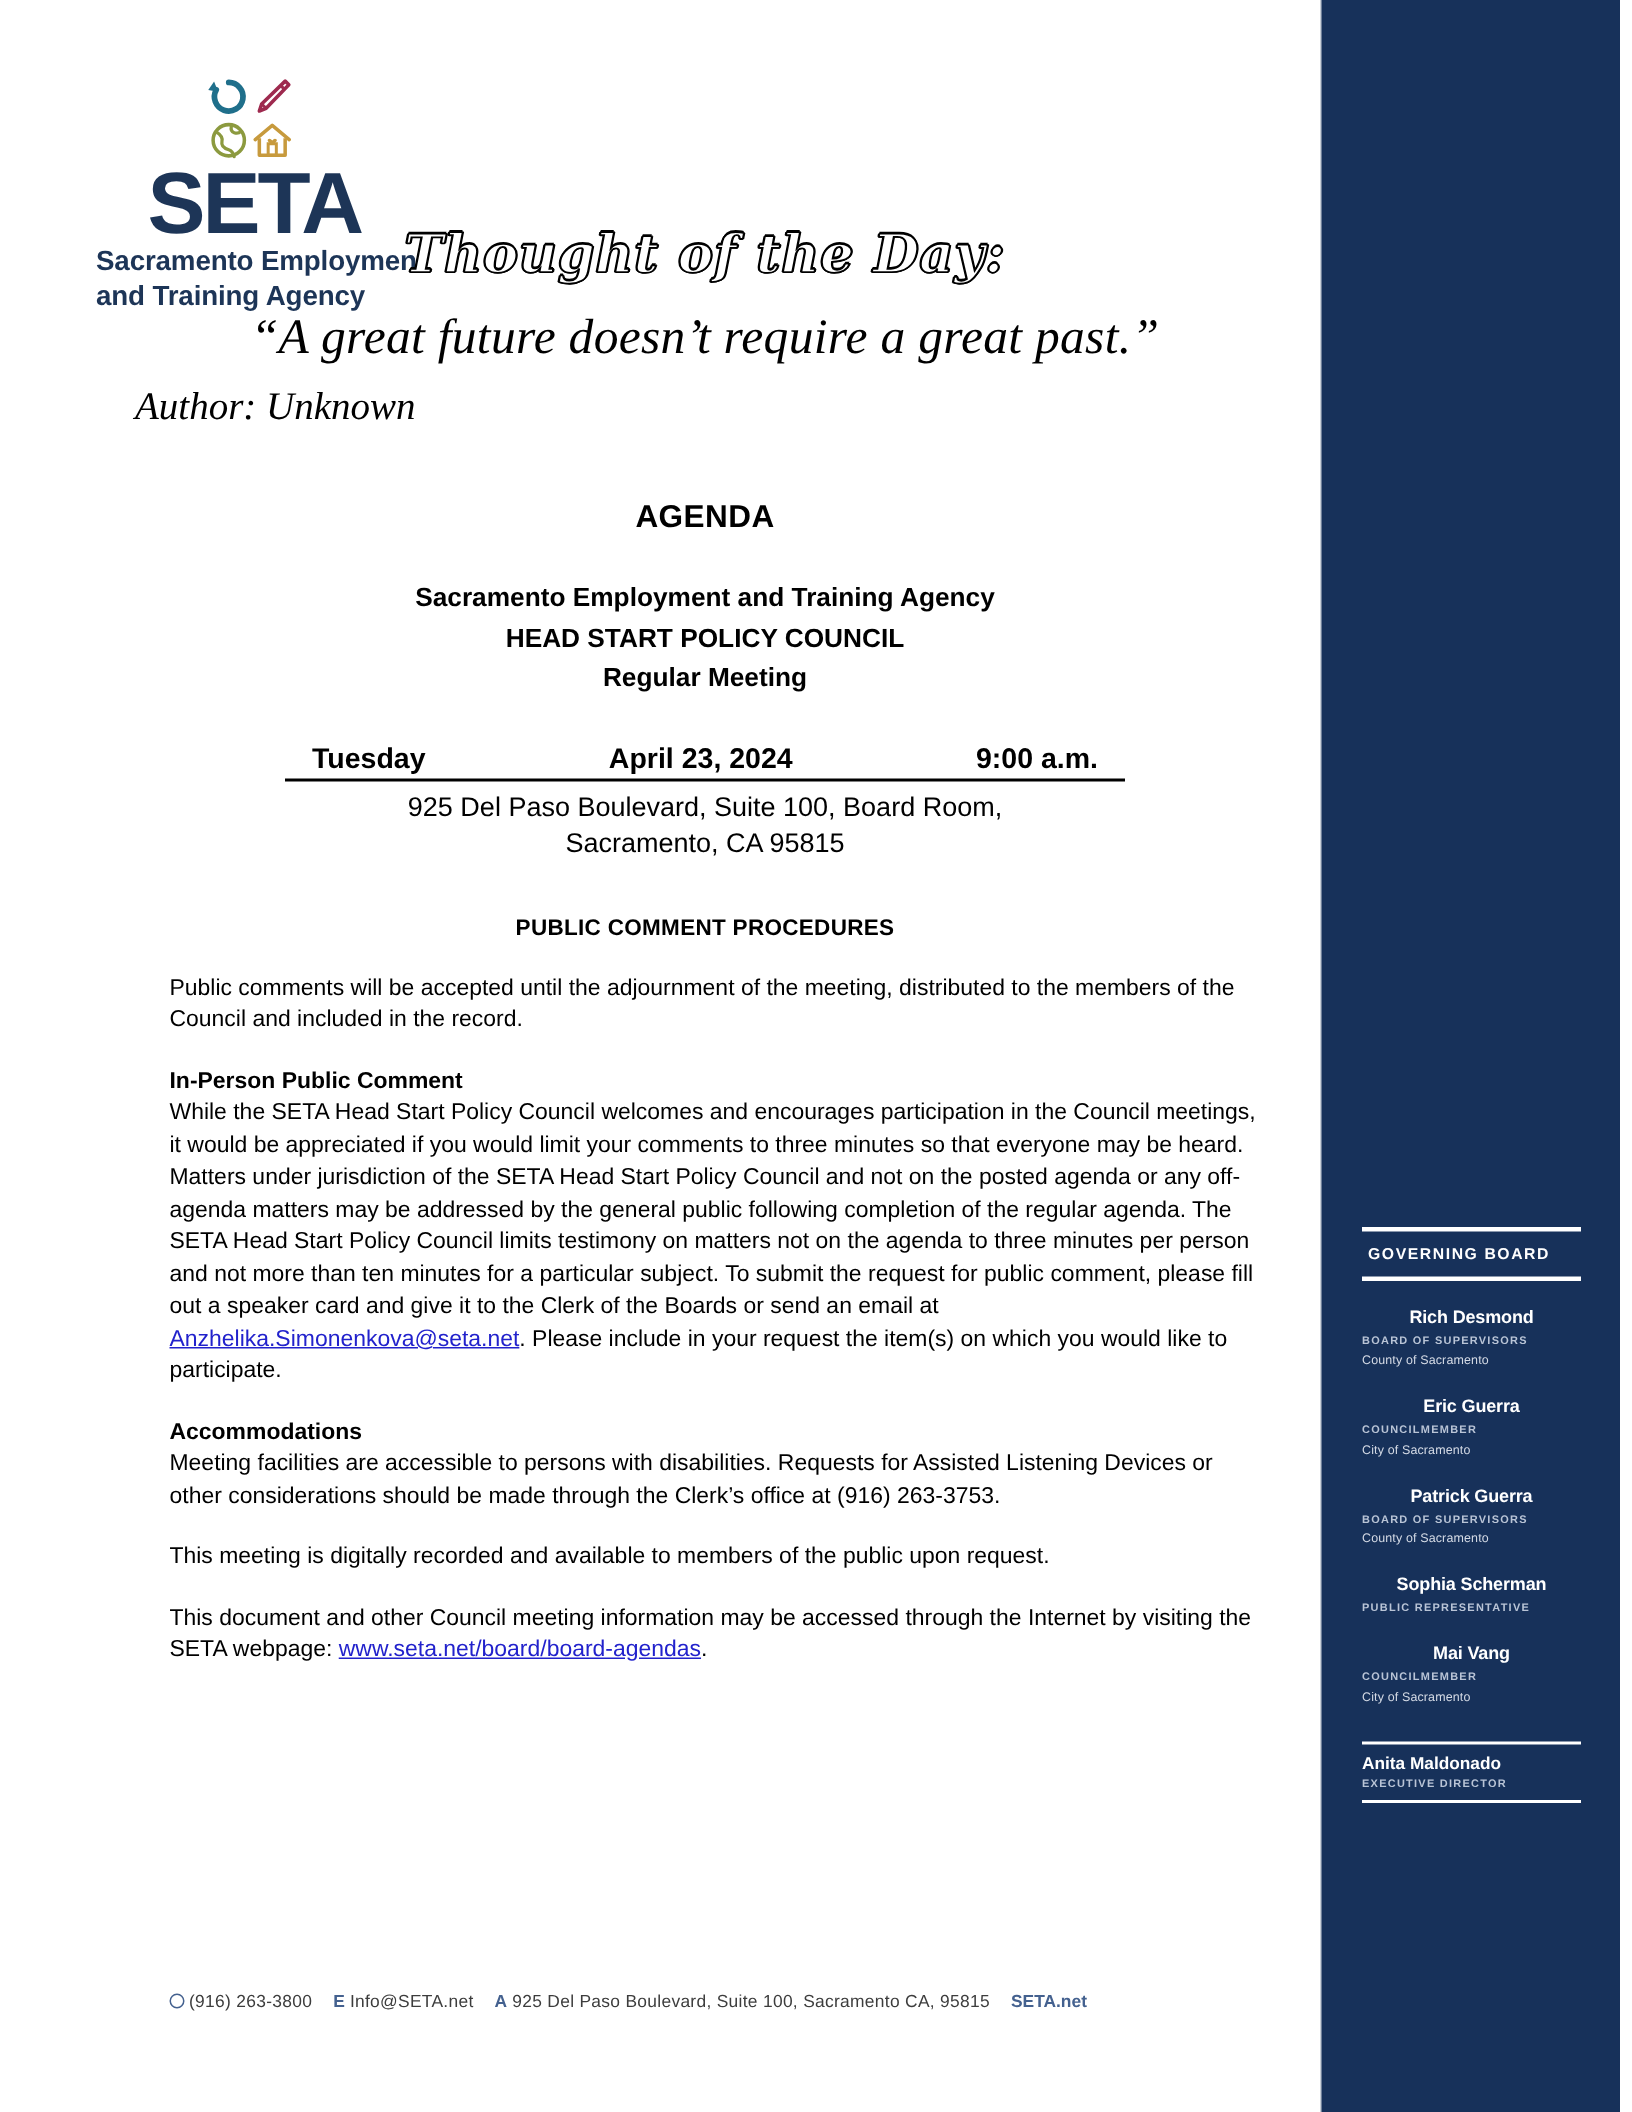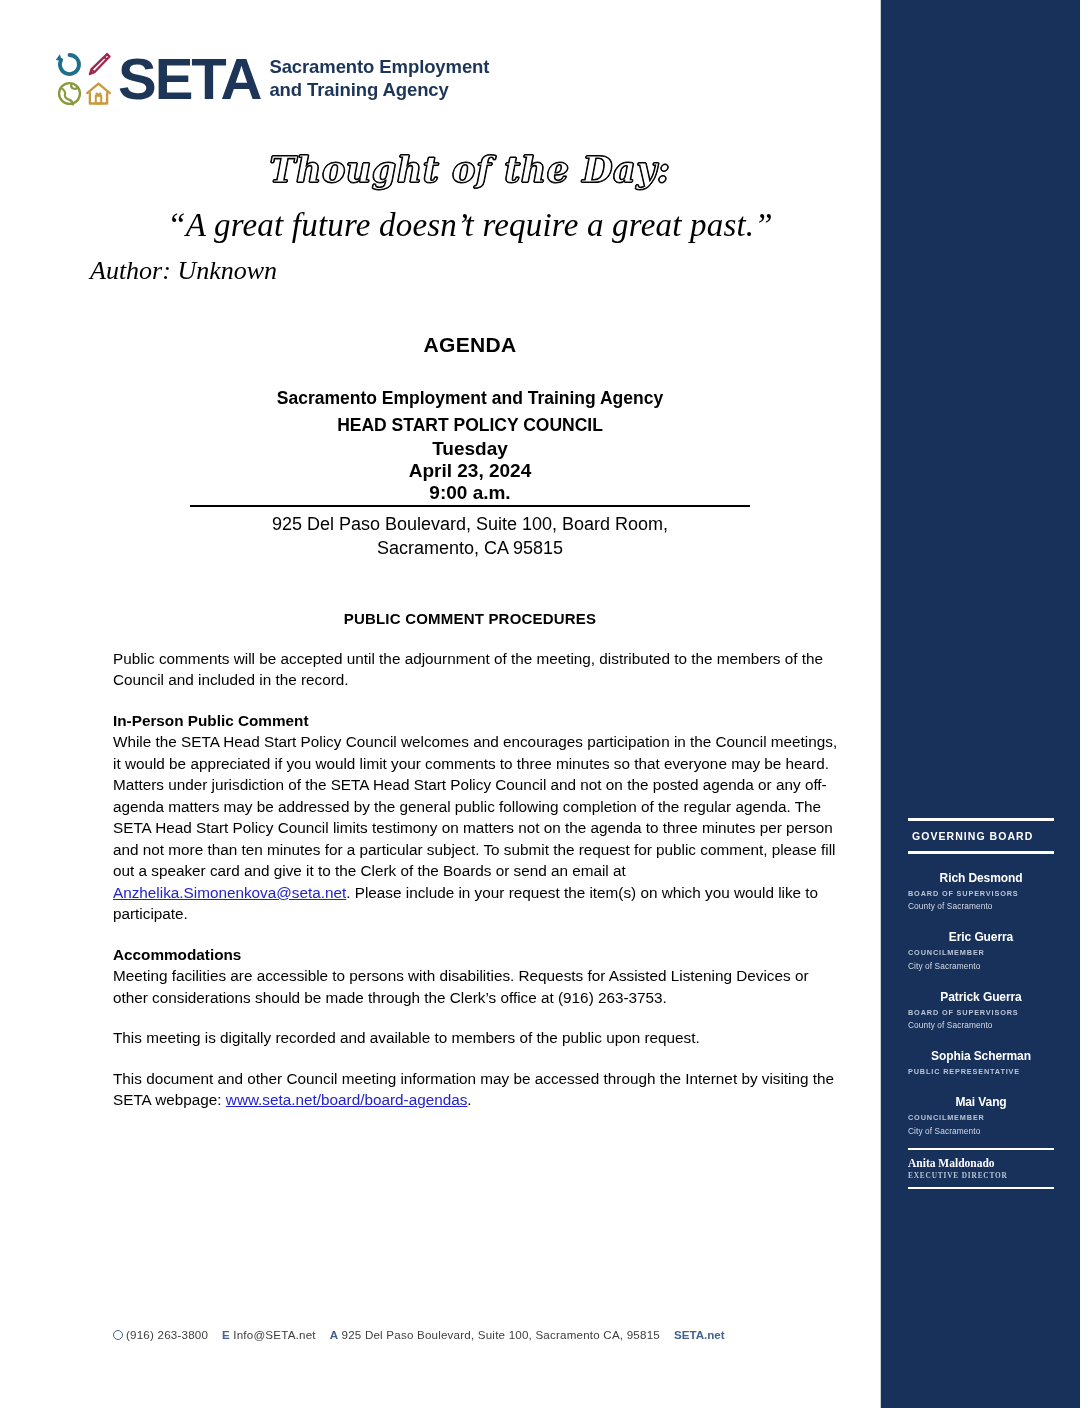--- a/index.html
+++ b/index.html
@@ -63,21 +63,21 @@
     letter-spacing: 0.85px;
     line-height: 1.7;
     margin-top: 2px;
   }
   .bm-org {
     color: #d4dae5;
     font-size: 8.3px;
     line-height: 1.55;
     letter-spacing: 0.1px;
   }
-  #exec-block { margin-top: 11px; font-family: Liberation Serif, serif; }
+  #exec-block { margin-top: 24px; }
   #exec-block .rule { margin-bottom: 7px; }
   #exec-block .rule-bottom { margin-top: 7px; }
   #exec-name {
     color: #ffffff;
     font-size: 11.5px;
     font-weight: bold;
   }
   #exec-title {
     color: #b9c4d6;
     font-size: 7.3px;
@@ -86,20 +86,21 @@
     margin-top: 2px;
   }
 
   
   #logo {
     position: absolute;
     top: 50px;
     left: 55px;
     display: flex;
     align-items: center;
+    flex-direction: column;
   }
   #logo-marks {
     width: 58px;
     height: 58px;
     display: grid;
     grid-template-columns: 29px 29px;
     grid-template-rows: 29px 29px;
     margin-right: 5px;
   }
   .mark { width: 29px; height: 29px; display: block; }
@@ -172,31 +173,31 @@
     font-weight: bold;
     letter-spacing: 0.3px;
   }
   #agenda-org {
     margin-top: 28px;
     font-size: 17.5px;
     font-weight: bold;
     line-height: 1.52;
   }
   #meeting-line {
+    margin-top: 31px;
     font-size: 19px;
     font-weight: bold;
     display: flex;
     justify-content: space-between;
     border-bottom: 2.2px solid #000;
     padding: 0 18px 1px 18px;
     width: 560px;
     margin-left: auto;
     margin-right: auto;
     box-sizing: border-box;
-    flex-direction: column;
   }
   #meeting-address {
     margin-top: 5px;
     font-size: 18px;
     line-height: 1.35;
   }
 
   
   #pcp-title {
     position: absolute;
@@ -341,20 +342,21 @@
   <div id="thought-heading">Thought of the Day:</div>
   <div id="thought-quote">“A great future doesn’t require a great past.”</div>
   <div id="thought-author">Author: Unknown</div>
 </div>
 
 <div id="agenda-block">
   <div id="agenda-title">AGENDA</div>
   <div id="agenda-org">
     <div>Sacramento Employment and Training Agency</div>
     <div>HEAD START POLICY COUNCIL</div>
+    <div>Regular Meeting</div>
   </div>
   <div id="meeting-line">
     <span>Tuesday</span>
     <span>April 23, 2024</span>
     <span>9:00 a.m.</span>
   </div>
   <div id="meeting-address">
     <div>925 Del Paso Boulevard, Suite 100, Board Room,</div>
     <div>Sacramento, CA 95815</div>
   </div>

